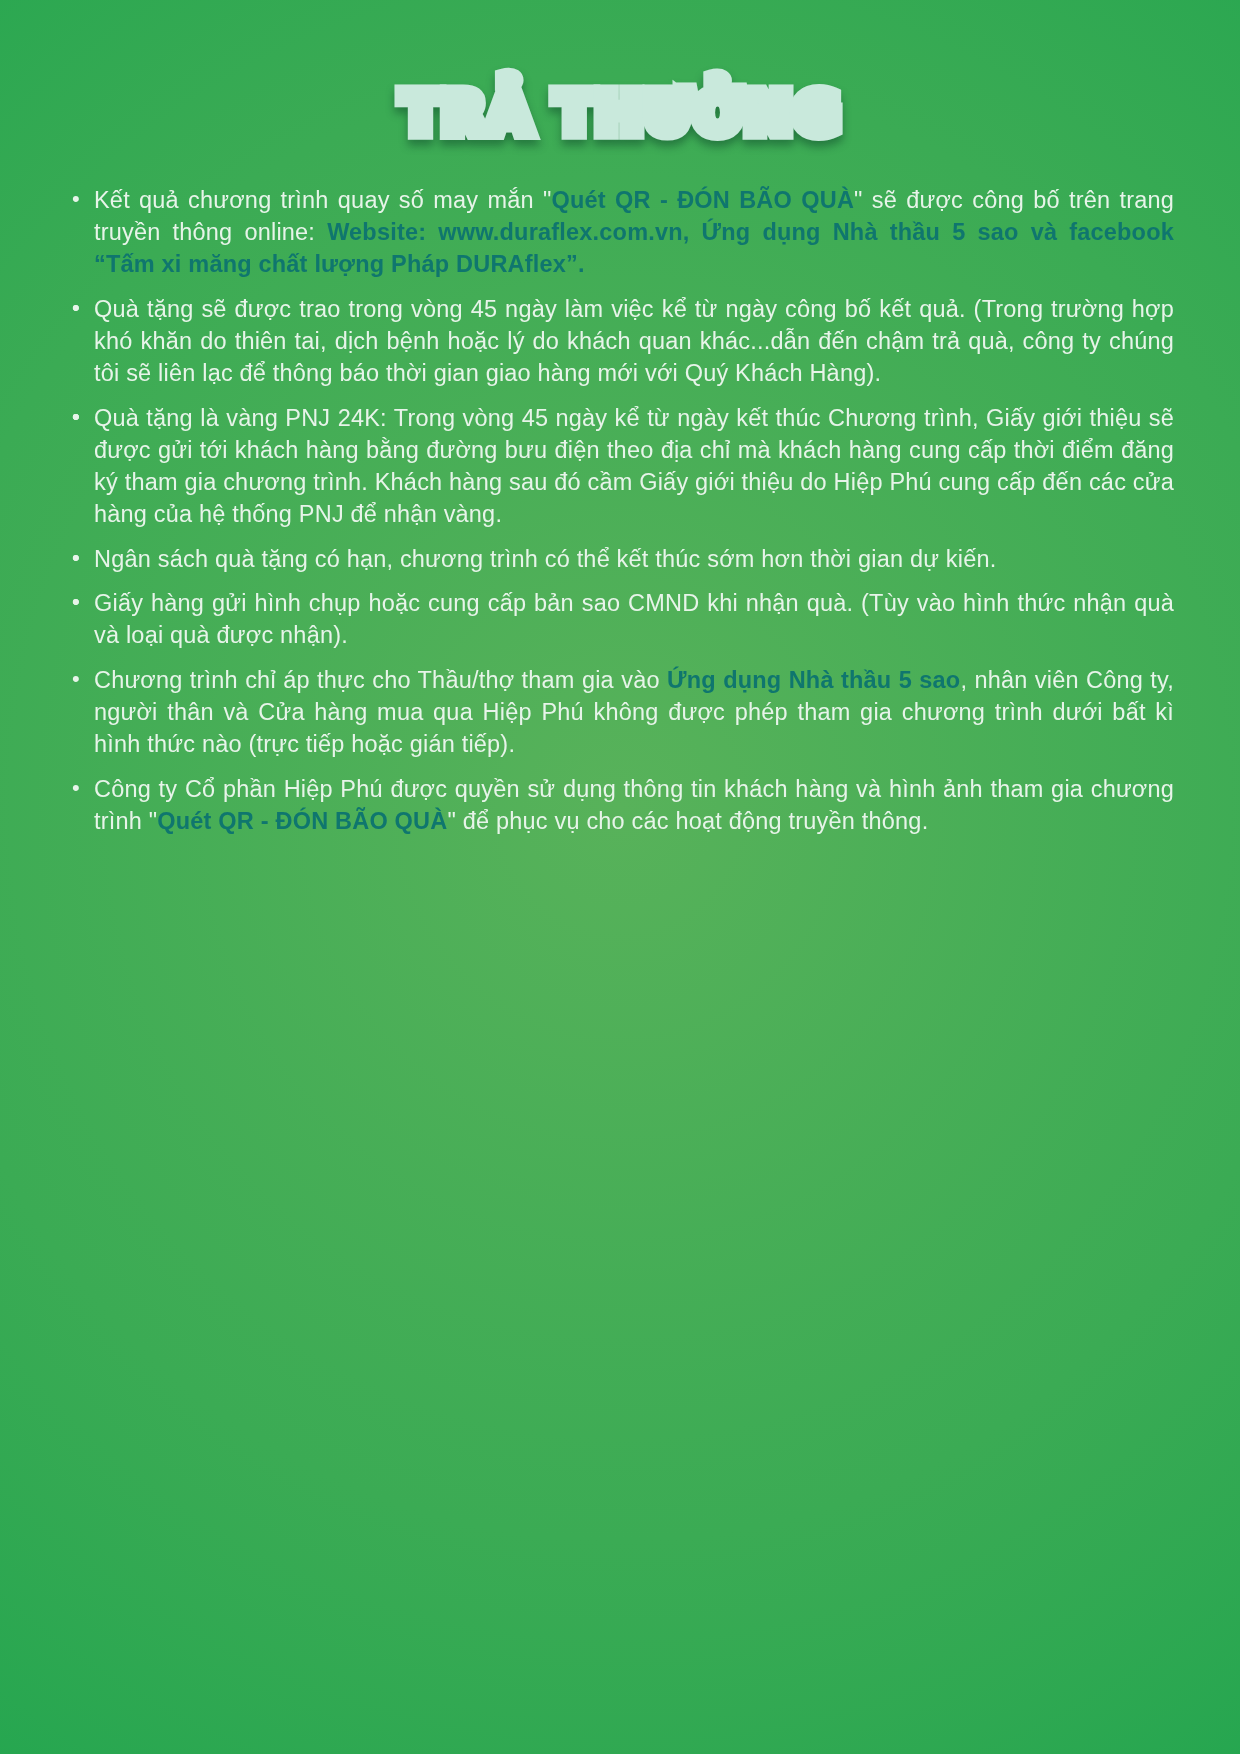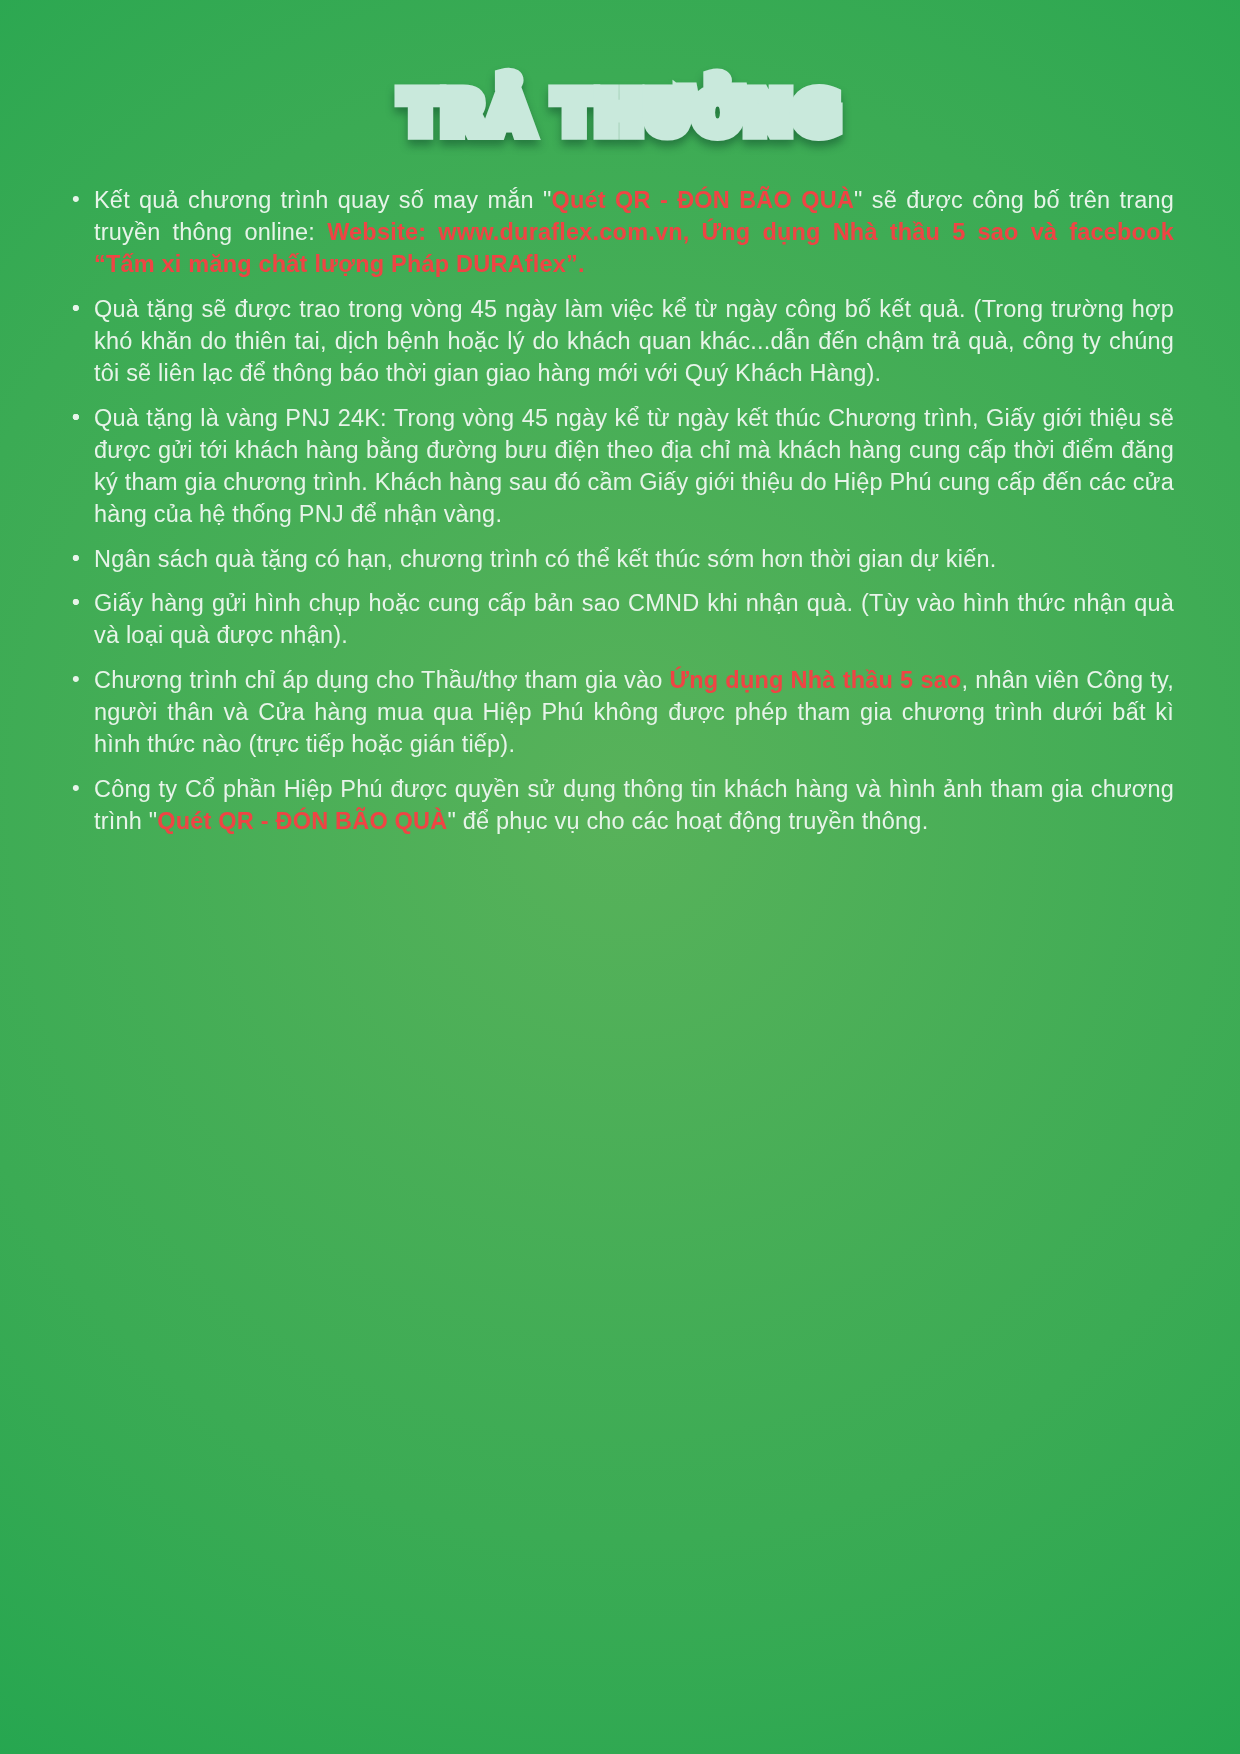--- a/index.html
+++ b/index.html
@@ -75,21 +75,21 @@
   }
   .bullet-marker {
     position: absolute;
     left: 2px;
     top: -1px;
     font-size: 22px;
     color: #E7F4E9;
   }
   .seg-bold {
     font-weight: 700;
-    color: #ef4444;
+    color: #0f766e;
   }
 </style>
 </head>
 <body>
 
 <main class="poster">
 
   <h1 class="title-wrap">
     <span class="title-layer title-outer">TRẢ THƯỞNG</span>
     <span class="title-layer title-dark">TRẢ THƯỞNG</span>
@@ -100,17 +100,17 @@
       <li><span class="bullet-marker">•</span><span>Kết quả chương trình quay số may mắn "</span><span class="seg-bold">Quét QR - ĐÓN BÃO QUÀ</span><span>" sẽ được công bố trên trang truyền thông online: </span><span class="seg-bold">Website: www.duraflex.com.vn, Ứng dụng Nhà thầu 5 sao và facebook “Tấm xi măng chất lượng Pháp DURAflex”.</span></li>
       <li><span class="bullet-marker">•</span></li>
       <li><span class="bullet-marker">•</span><span>Quà tặng sẽ được trao trong vòng 45 ngày làm việc kể từ ngày công bố kết quả. (Trong trường hợp khó khăn do thiên tai, dịch bệnh hoặc lý do khách quan khác...dẫn đến chậm trả quà, công ty chúng tôi sẽ liên lạc để thông báo thời gian giao hàng mới với Quý Khách Hàng).</span></li>
       <li><span class="bullet-marker">•</span></li>
       <li><span class="bullet-marker">•</span></li>
       <li><span class="bullet-marker">•</span><span>Quà tặng là vàng PNJ 24K: Trong vòng 45 ngày kể từ ngày kết thúc Chương trình, Giấy giới thiệu sẽ được gửi tới khách hàng bằng đường bưu điện theo địa chỉ mà khách hàng cung cấp thời điểm đăng ký tham gia chương trình. Khách hàng sau đó cầm Giấy giới thiệu do Hiệp Phú cung cấp đến các cửa hàng của hệ thống PNJ để nhận vàng.</span></li>
       <li><span class="bullet-marker">•</span></li>
       <li><span class="bullet-marker">•</span><span>Ngân sách quà tặng có hạn, chương trình có thể kết thúc sớm hơn thời gian dự kiến.</span></li>
       <li><span class="bullet-marker">•</span></li>
       <li><span class="bullet-marker">•</span><span>Giấy hàng gửi hình chụp hoặc cung cấp bản sao CMND khi nhận quà. (Tùy vào hình thức nhận quà và loại quà được nhận).</span></li>
-      <li><span class="bullet-marker">•</span><span>Chương trình chỉ áp dụng cho Thầu/thợ tham gia vào </span><span class="seg-bold">Ứng dụng Nhà thầu 5 sao</span><span>, nhân viên Công ty, người thân và Cửa hàng mua qua Hiệp Phú không được phép tham gia chương trình dưới bất kì hình thức nào (trực tiếp hoặc gián tiếp).</span></li>
+      <li><span class="bullet-marker">•</span><span>Chương trình chỉ áp thực cho Thầu/thợ tham gia vào </span><span class="seg-bold">Ứng dụng Nhà thầu 5 sao</span><span>, nhân viên Công ty, người thân và Cửa hàng mua qua Hiệp Phú không được phép tham gia chương trình dưới bất kì hình thức nào (trực tiếp hoặc gián tiếp).</span></li>
       <li><span class="bullet-marker">•</span><span>Công ty Cổ phần Hiệp Phú được quyền sử dụng thông tin khách hàng và hình ảnh tham gia chương trình "</span><span class="seg-bold">Quét QR - ĐÓN BÃO QUÀ</span><span>" để phục vụ cho các hoạt động truyền thông.</span></li>
     </ul>
 
 </main>
 
 </body></html>

